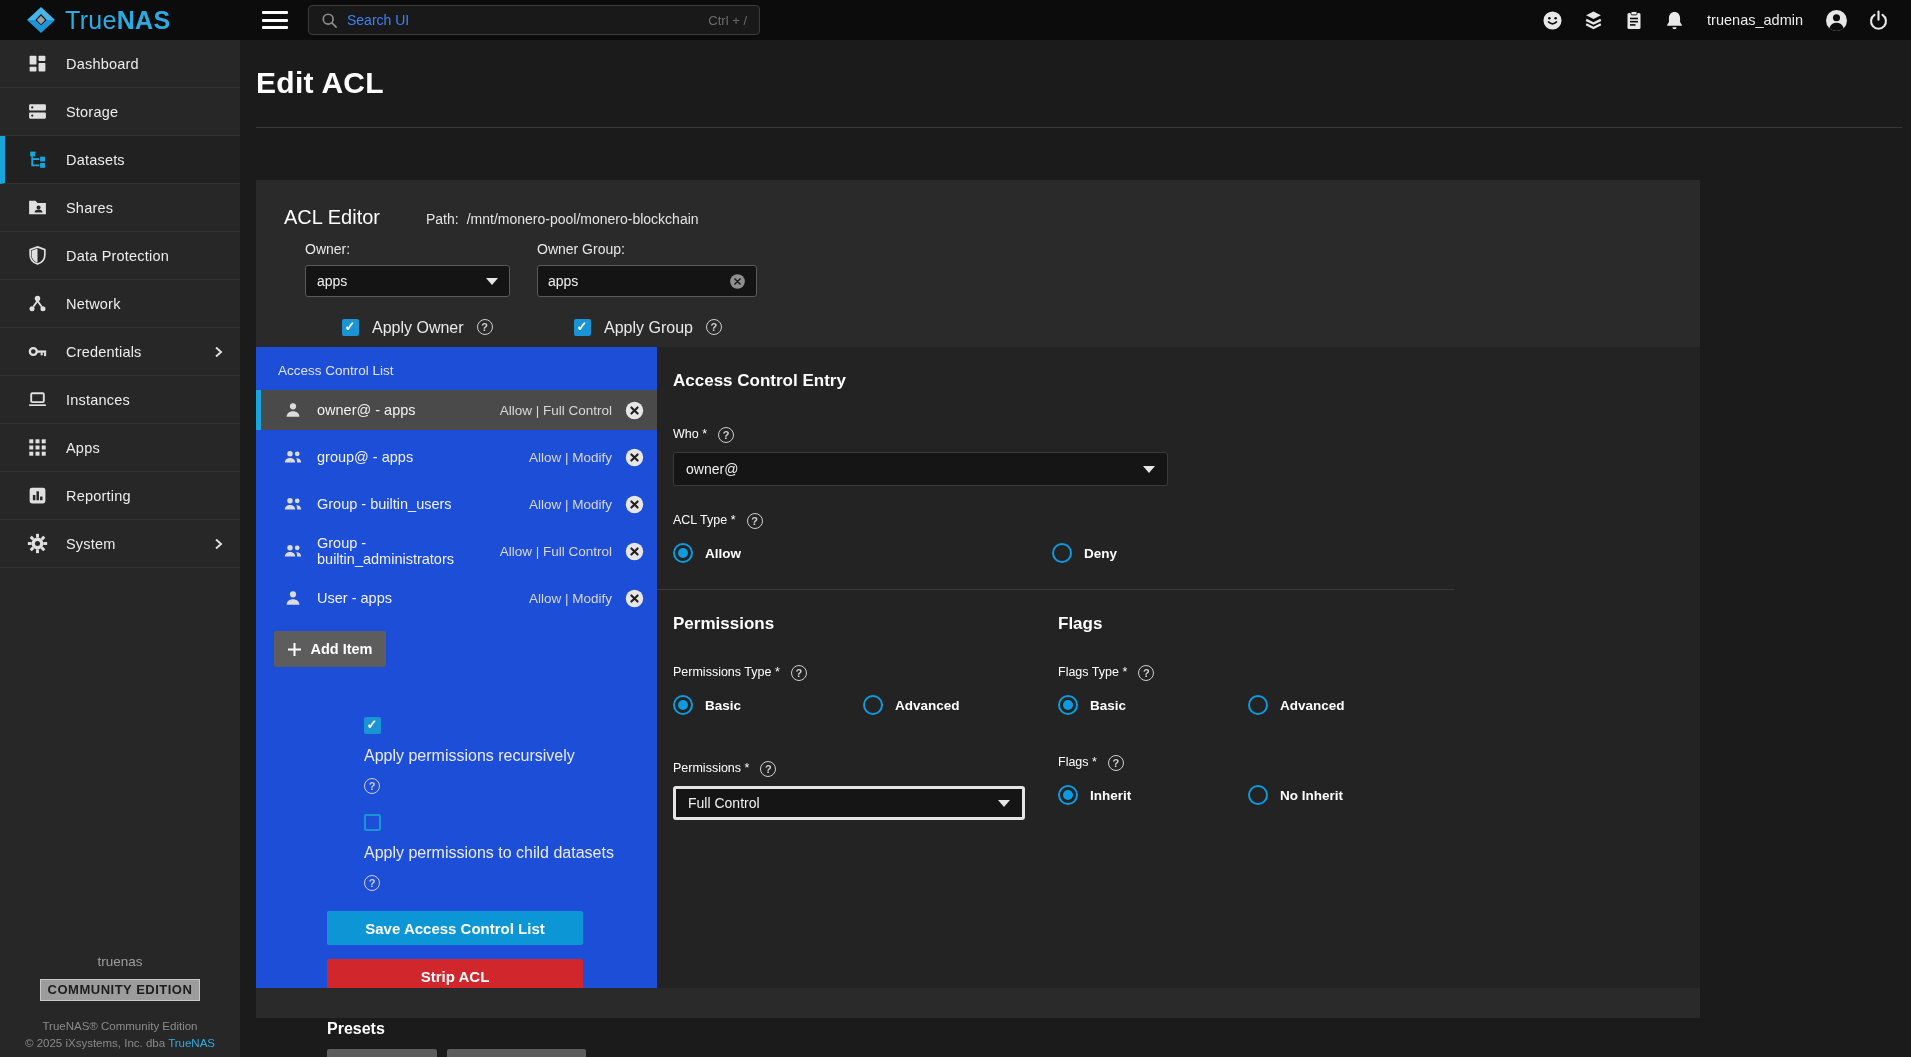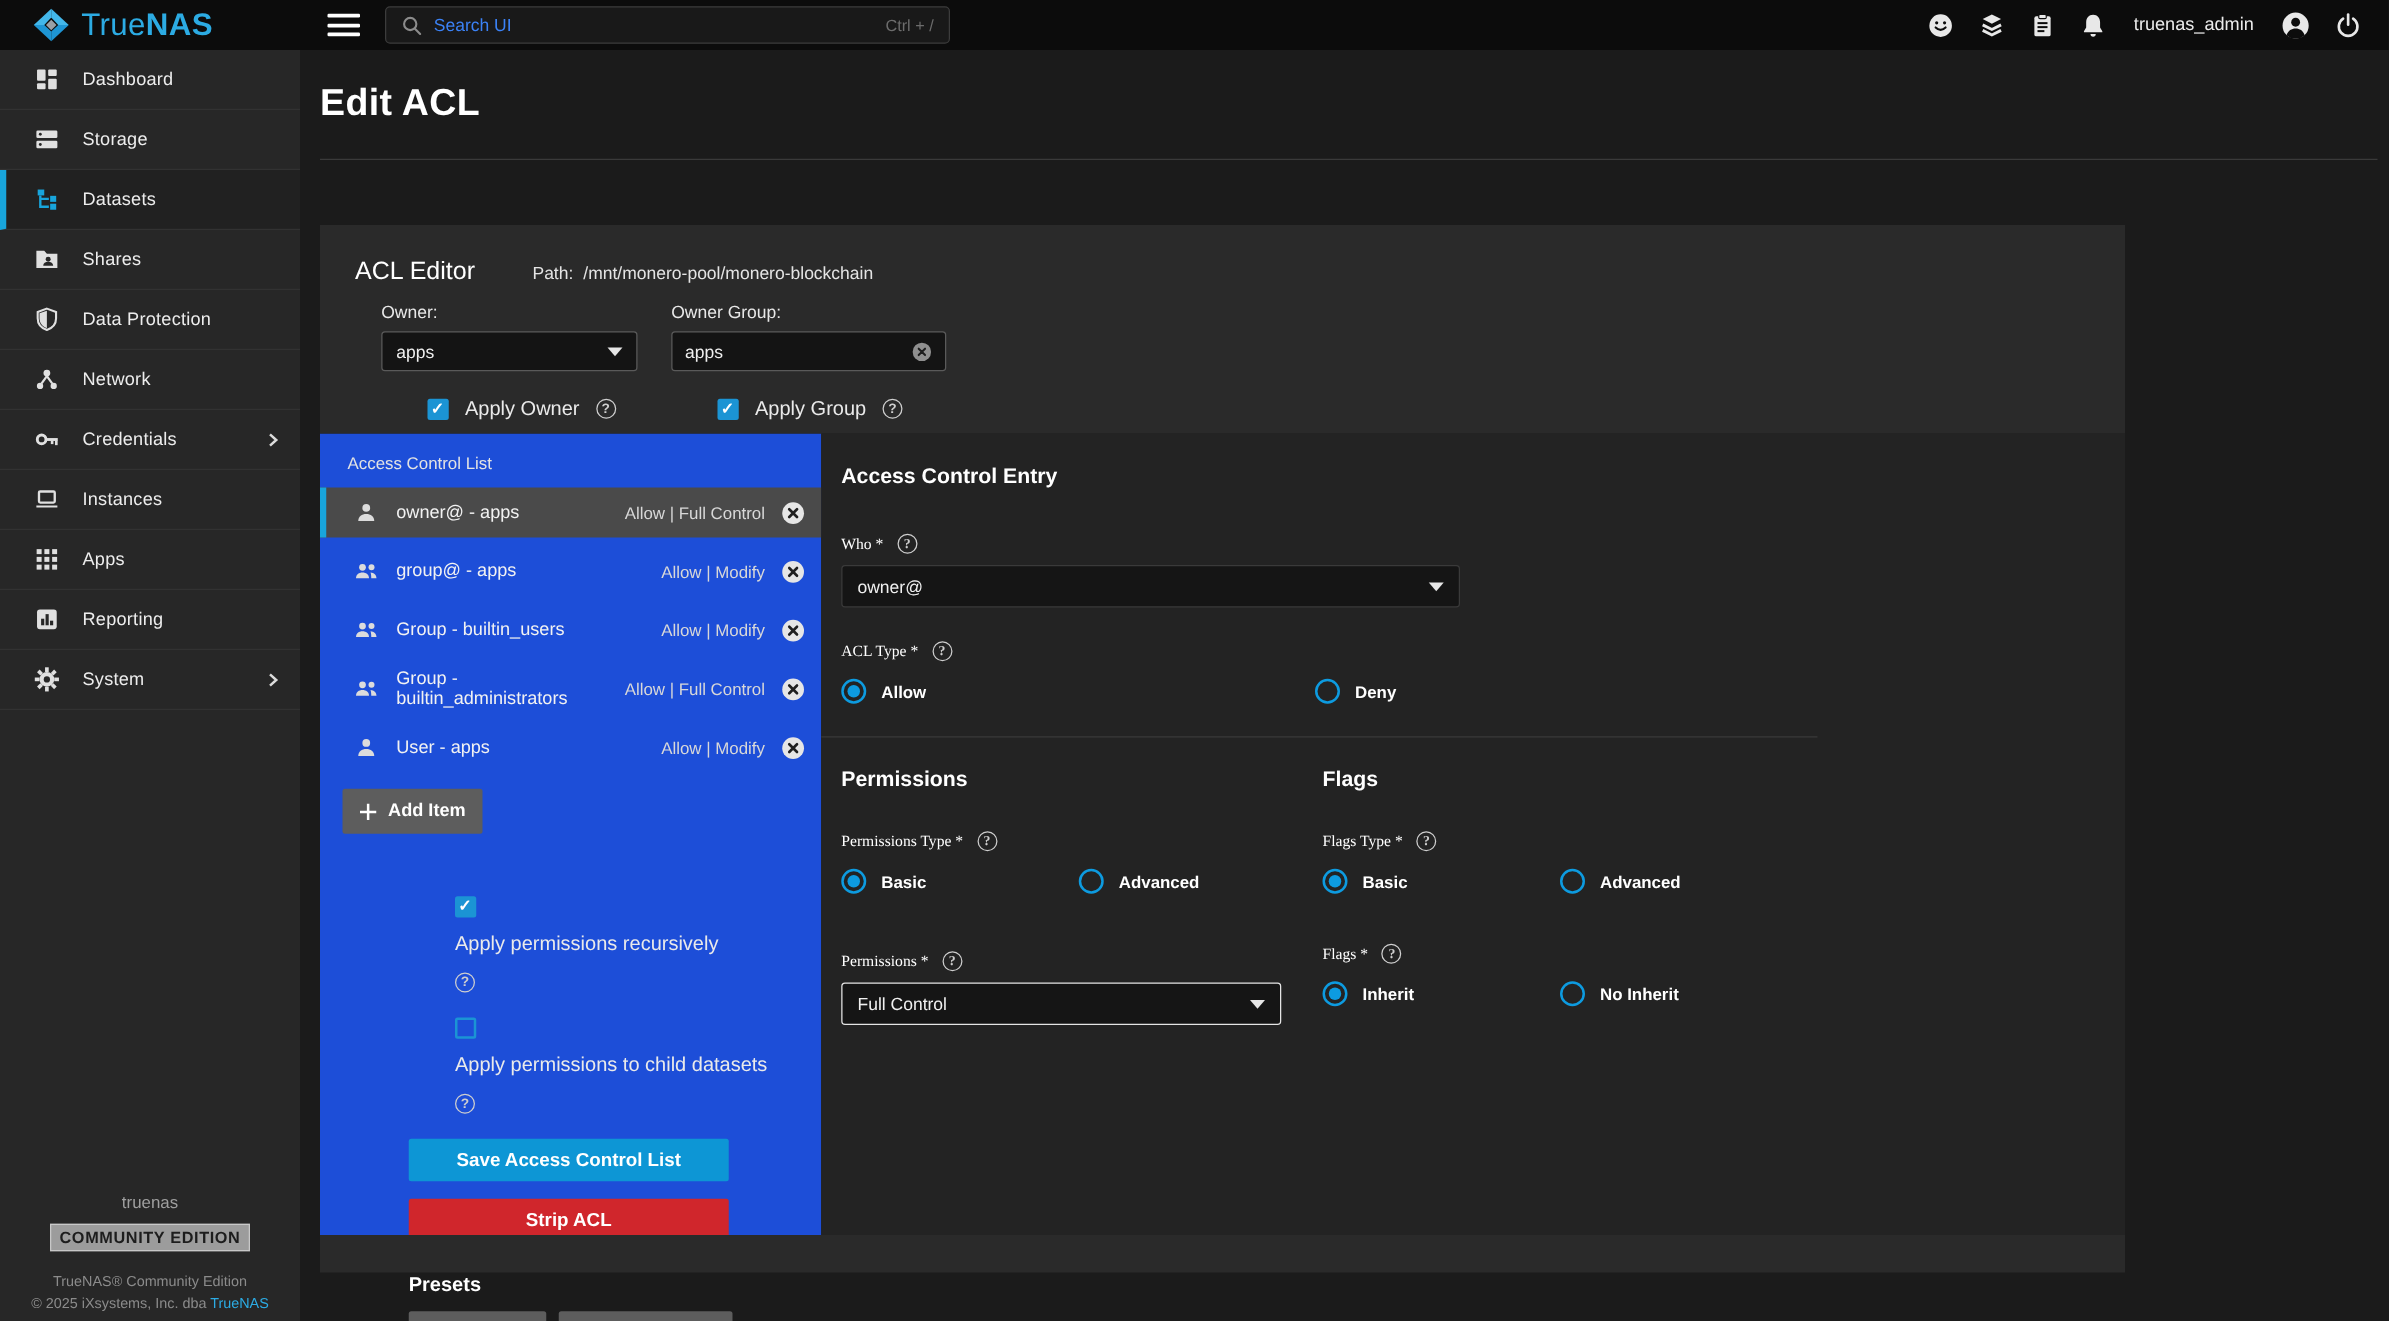--- a/index.html
+++ b/index.html
@@ -77,39 +77,39 @@
   .big-btn { width:256px; height:34px; display:flex; align-items:center; justify-content:center; color:#fff; font-weight:700; font-size:15px; border-radius:2px; cursor:pointer; }
   .save-btn { background:#0d96d5; margin-top:16px; }
   .strip-btn { background:#d0262c; margin-top:14px; }
   .presets-title { font-weight:700; font-size:16px; color:#fff; margin-top:27px; }
   .preset-row { display:flex; gap:10px; margin-top:11px; }
   .preset-btn { height:34px; background:#5d5d5d; color:#fff; font-weight:700; font-size:14px; display:flex; align-items:center; justify-content:center; border-radius:2px; cursor:pointer; padding:0 19px; }
 
   
   .right-panel { flex:1; background:#232323; padding:24px 0 0 16px; }
   .ace-title { font-size:17px; font-weight:700; color:#fff; }
-  .label-row { display:flex; align-items:flex-end; gap:11px;font-family:Liberation Serif, serif; }
+  .label-row { display:flex; align-items:flex-start; gap:11px; }
   .flabel { font-size:12.5px; color:#ffffff; }
   .mt-who { margin-top:36px; }
   .who-select { margin-top:9px; width:495px; height:34px; background:#151515; border:1px solid #3a3a3a; border-radius:3px; display:flex; align-items:center; justify-content:space-between; padding:0 12px; font-size:14px; color:#f0f0f0; cursor:pointer; }
   .mt-acltype { margin-top:27px; }
   .radio-row { display:flex; margin-top:14px; }
   .radio-opt { display:flex; align-items:center; gap:12px; cursor:pointer; }
   .radio-opt.w380 { width:379px; }
   .radio-opt.w190 { width:190px; }
   .radio { width:20px; height:20px; border:2px solid #0d9be0; border-radius:50%; display:flex; align-items:center; justify-content:center; flex-shrink:0; }
   .radio .dot { width:10px; height:10px; border-radius:50%; background:#0d9be0; }
   .radio-label { font-size:13.5px; font-weight:700; color:#fff; }
   .section-divider { height:1px; background:#3a3a3a; margin-top:26px; margin-left:-16px; width:797px; }
   .cols { display:flex; margin-top:24px; }
   .col-perm { width:385px; }
   .col-title { font-size:17px; font-weight:700; color:#fff; }
   .mt-type { margin-top:31px; }
   .mt-second { margin-top:46px; }
-  .perm-select { margin-top:9px; width:352px; height:34px; background:#151515; border:1px solid #e5e5e5; border-radius:3px; display:flex; align-items:center; justify-content:space-between; padding:0 12px; font-size:14px; color:#f0f0f0; cursor:pointer; }
+  .perm-select { margin-top:9px; width:352px; height:34px; background:#151515; border:3px solid #e5e5e5; border-radius:3px; display:flex; align-items:center; justify-content:space-between; padding:0 12px; font-size:14px; color:#f0f0f0; cursor:pointer; }
 </style>
 </head>
 <body>
 
 <div class="topbar">
   <div class="logo-wrap">
     <svg width="30" height="28" viewBox="0 0 32 30">
       <polygon points="16,1 31,15 22,15 16,8.5" fill="#43b7ea"></polygon>
       <polygon points="16,1 1,15 10,15 16,8.5" fill="#43b7ea"></polygon>
       <polygon points="1,15 16,29 16,20.5 10,15" fill="#1e95d4"></polygon>

